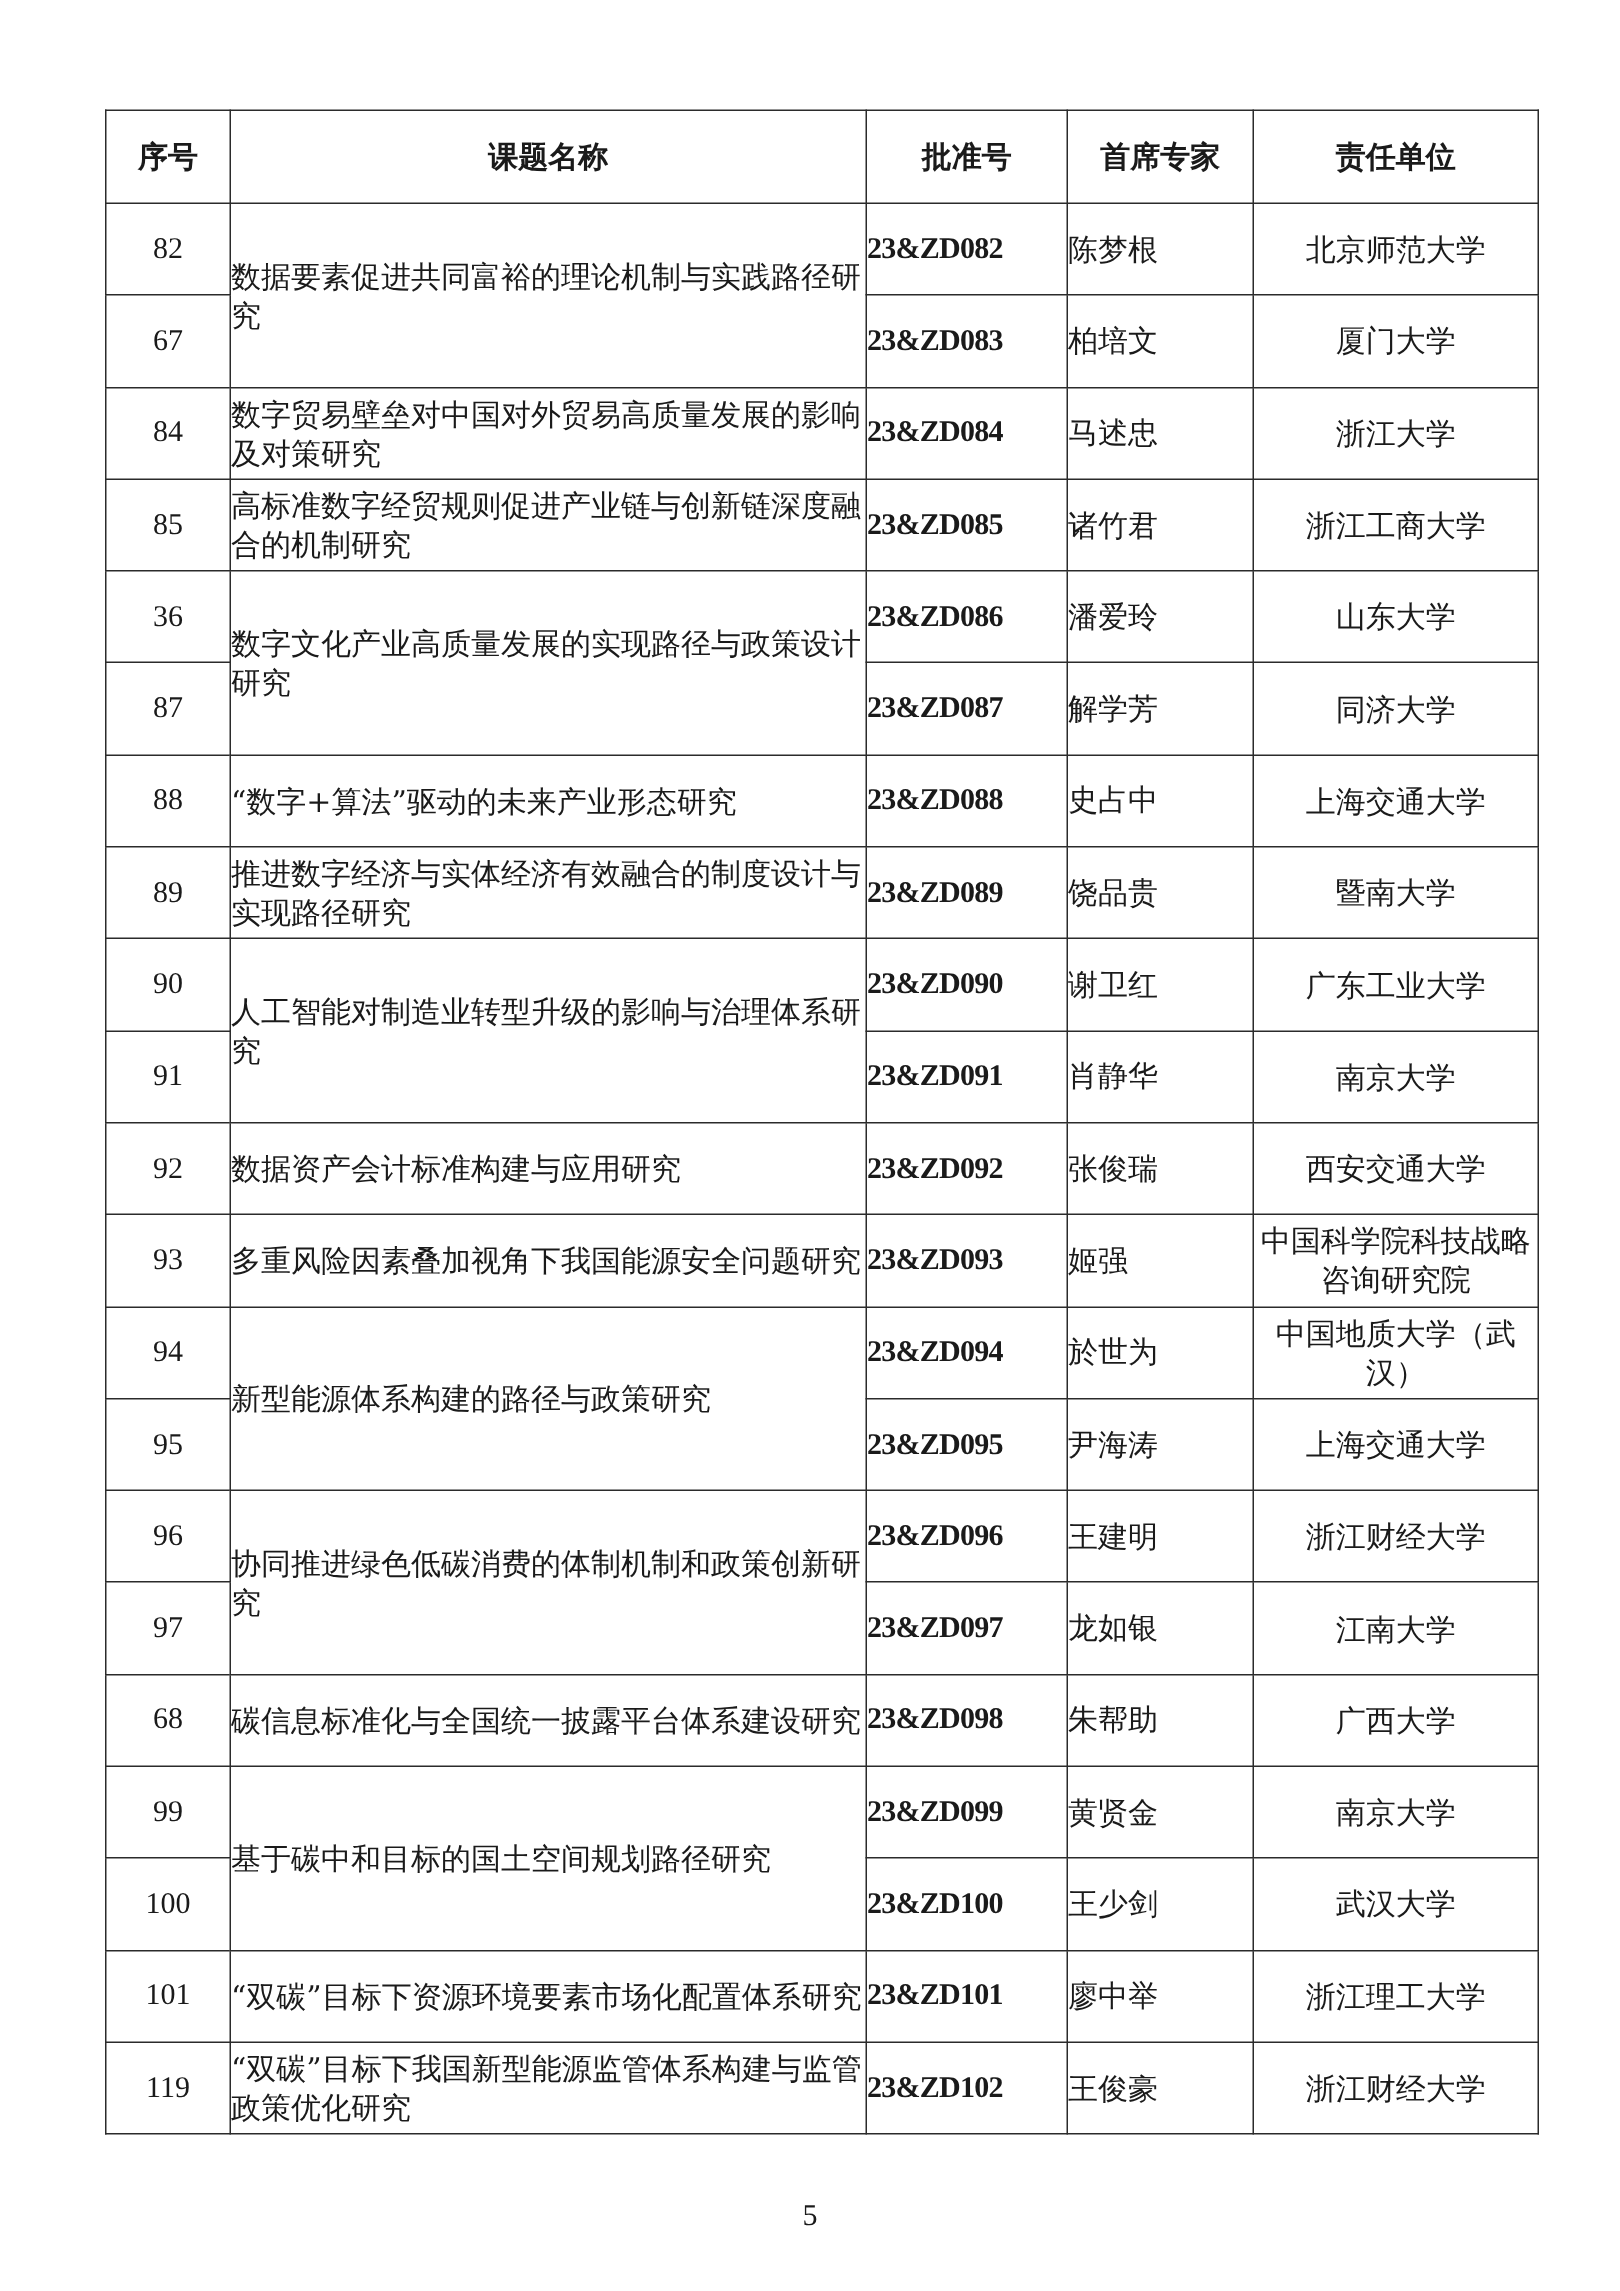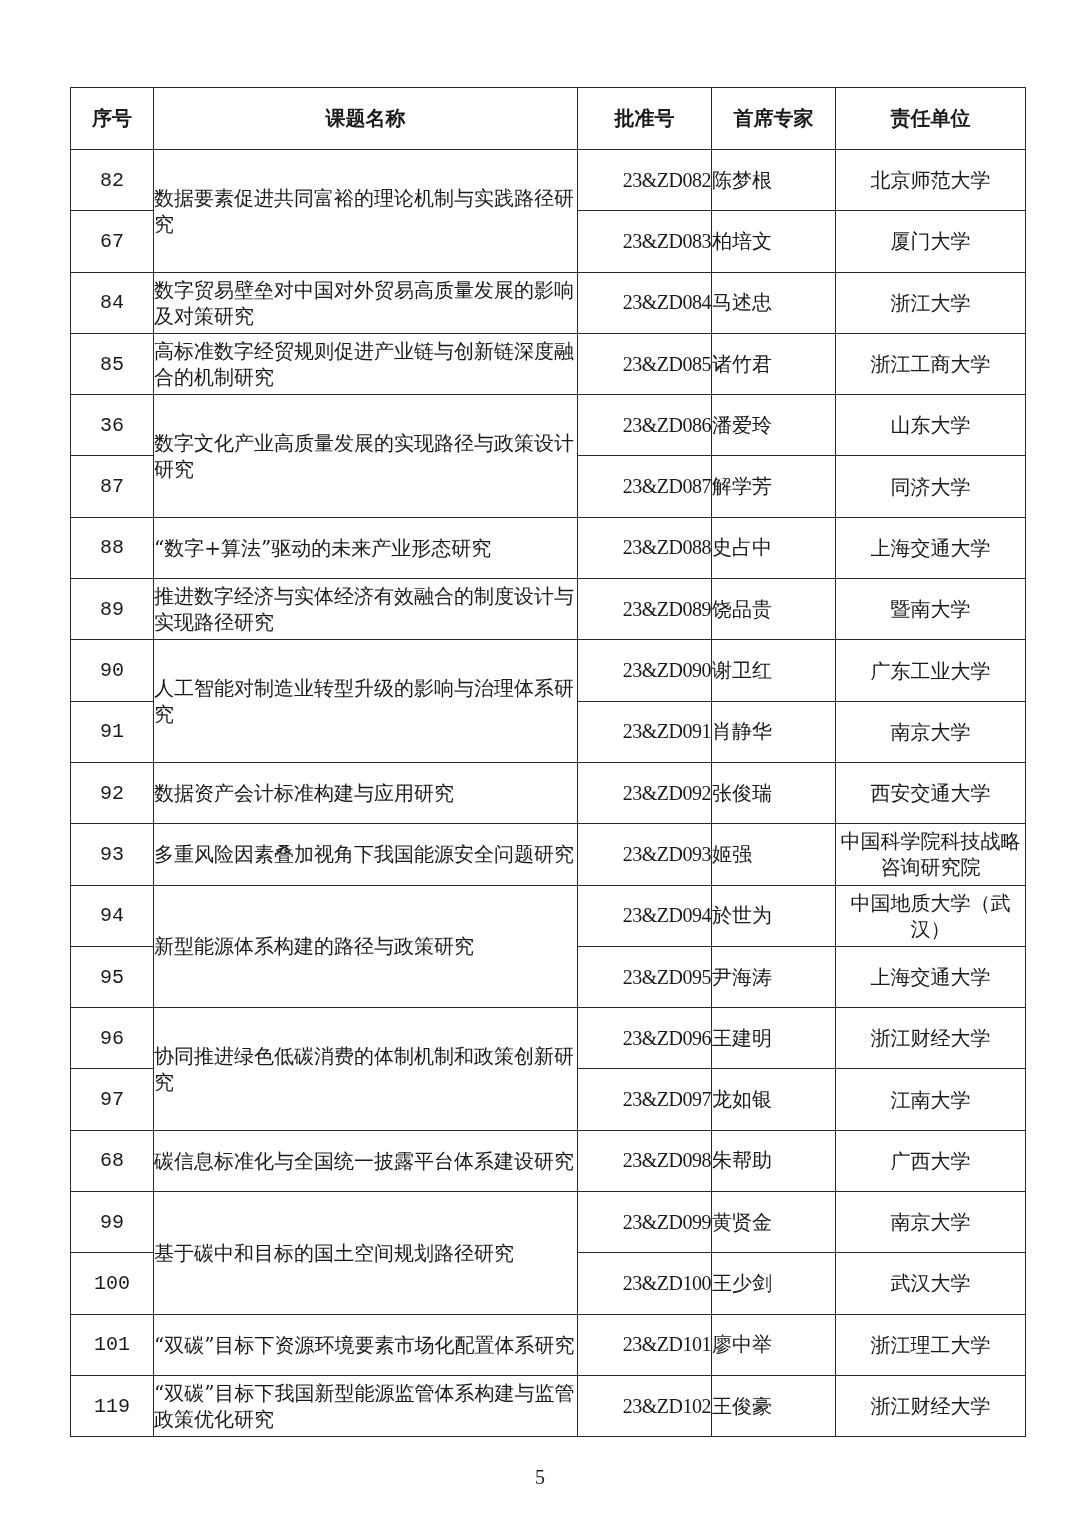--- a/index.html
+++ b/index.html
@@ -1,26 +1,26 @@
 <!DOCTYPE html>
 <html><head>
 <meta charset="utf-8">
 <style>
   html, body { margin: 0; padding: 0; background: #ffffff; }
   body { width: 1080px; height: 1527px; position: relative; overflow: hidden;
          font-family: "DejaVu Serif", "Liberation Serif", serif; color: #1a1a1a; }
-  table.grid { position: absolute; left: 70px; top: 87px; border-collapse: collapse;
+  table.grid { position: absolute; left: 70px; top: 73px; border-collapse: collapse;
                table-layout: fixed; width: 956px; }
   table.grid td, table.grid th { border: 1.5px solid #2b2b2b; padding: 0; }
   table.grid th { height: 61px; font-family: "DejaVu Sans", "Liberation Sans", sans-serif;
                   font-weight: bold; font-size: 20px; text-align: center; vertical-align: middle; }
   table.grid td { height: 60.3px; font-size: 20px; vertical-align: middle; }
-  td.num { text-align: center; font-family: Liberation Mono, monospace; font-size: 21px; }
+  td.num { text-align: center; font-family: Liberation Serif, serif; font-size: 21px; }
   td.title { text-align: left; padding: 0 4px; line-height: 26px; font-size: 20px; }
-  td.code { text-align: right; font-family: "Liberation Serif", serif; font-size: 21px; letter-spacing: -0.5px; }
+  td.code { text-align: left; font-family: "Liberation Serif", serif; font-size: 21px; letter-spacing: -0.5px; font-weight: bold; }
   td.expert { }
   td.unit { text-align: center; line-height: 26px; padding: 0 4px; margin-left: 44px; }
   .page-num { position: absolute; top: 1466px; left: 0; width: 1080px; text-align: center;
               font-family: "Liberation Serif", serif; font-size: 20px; }
 </style>
 </head>
 <body>
 
 <table class="grid">
   <colgroup>

